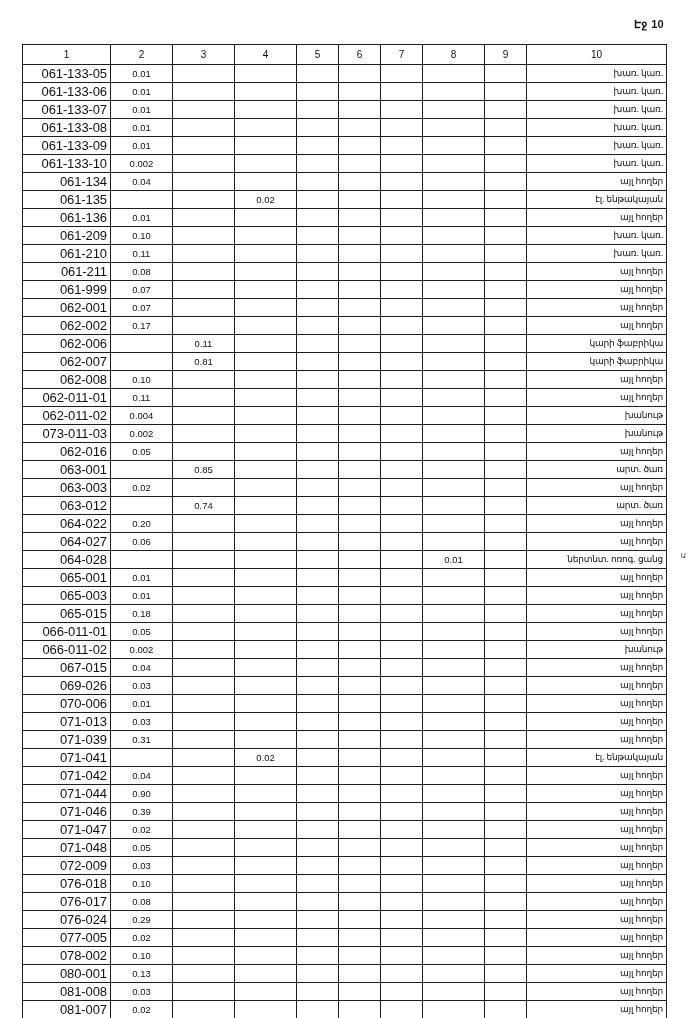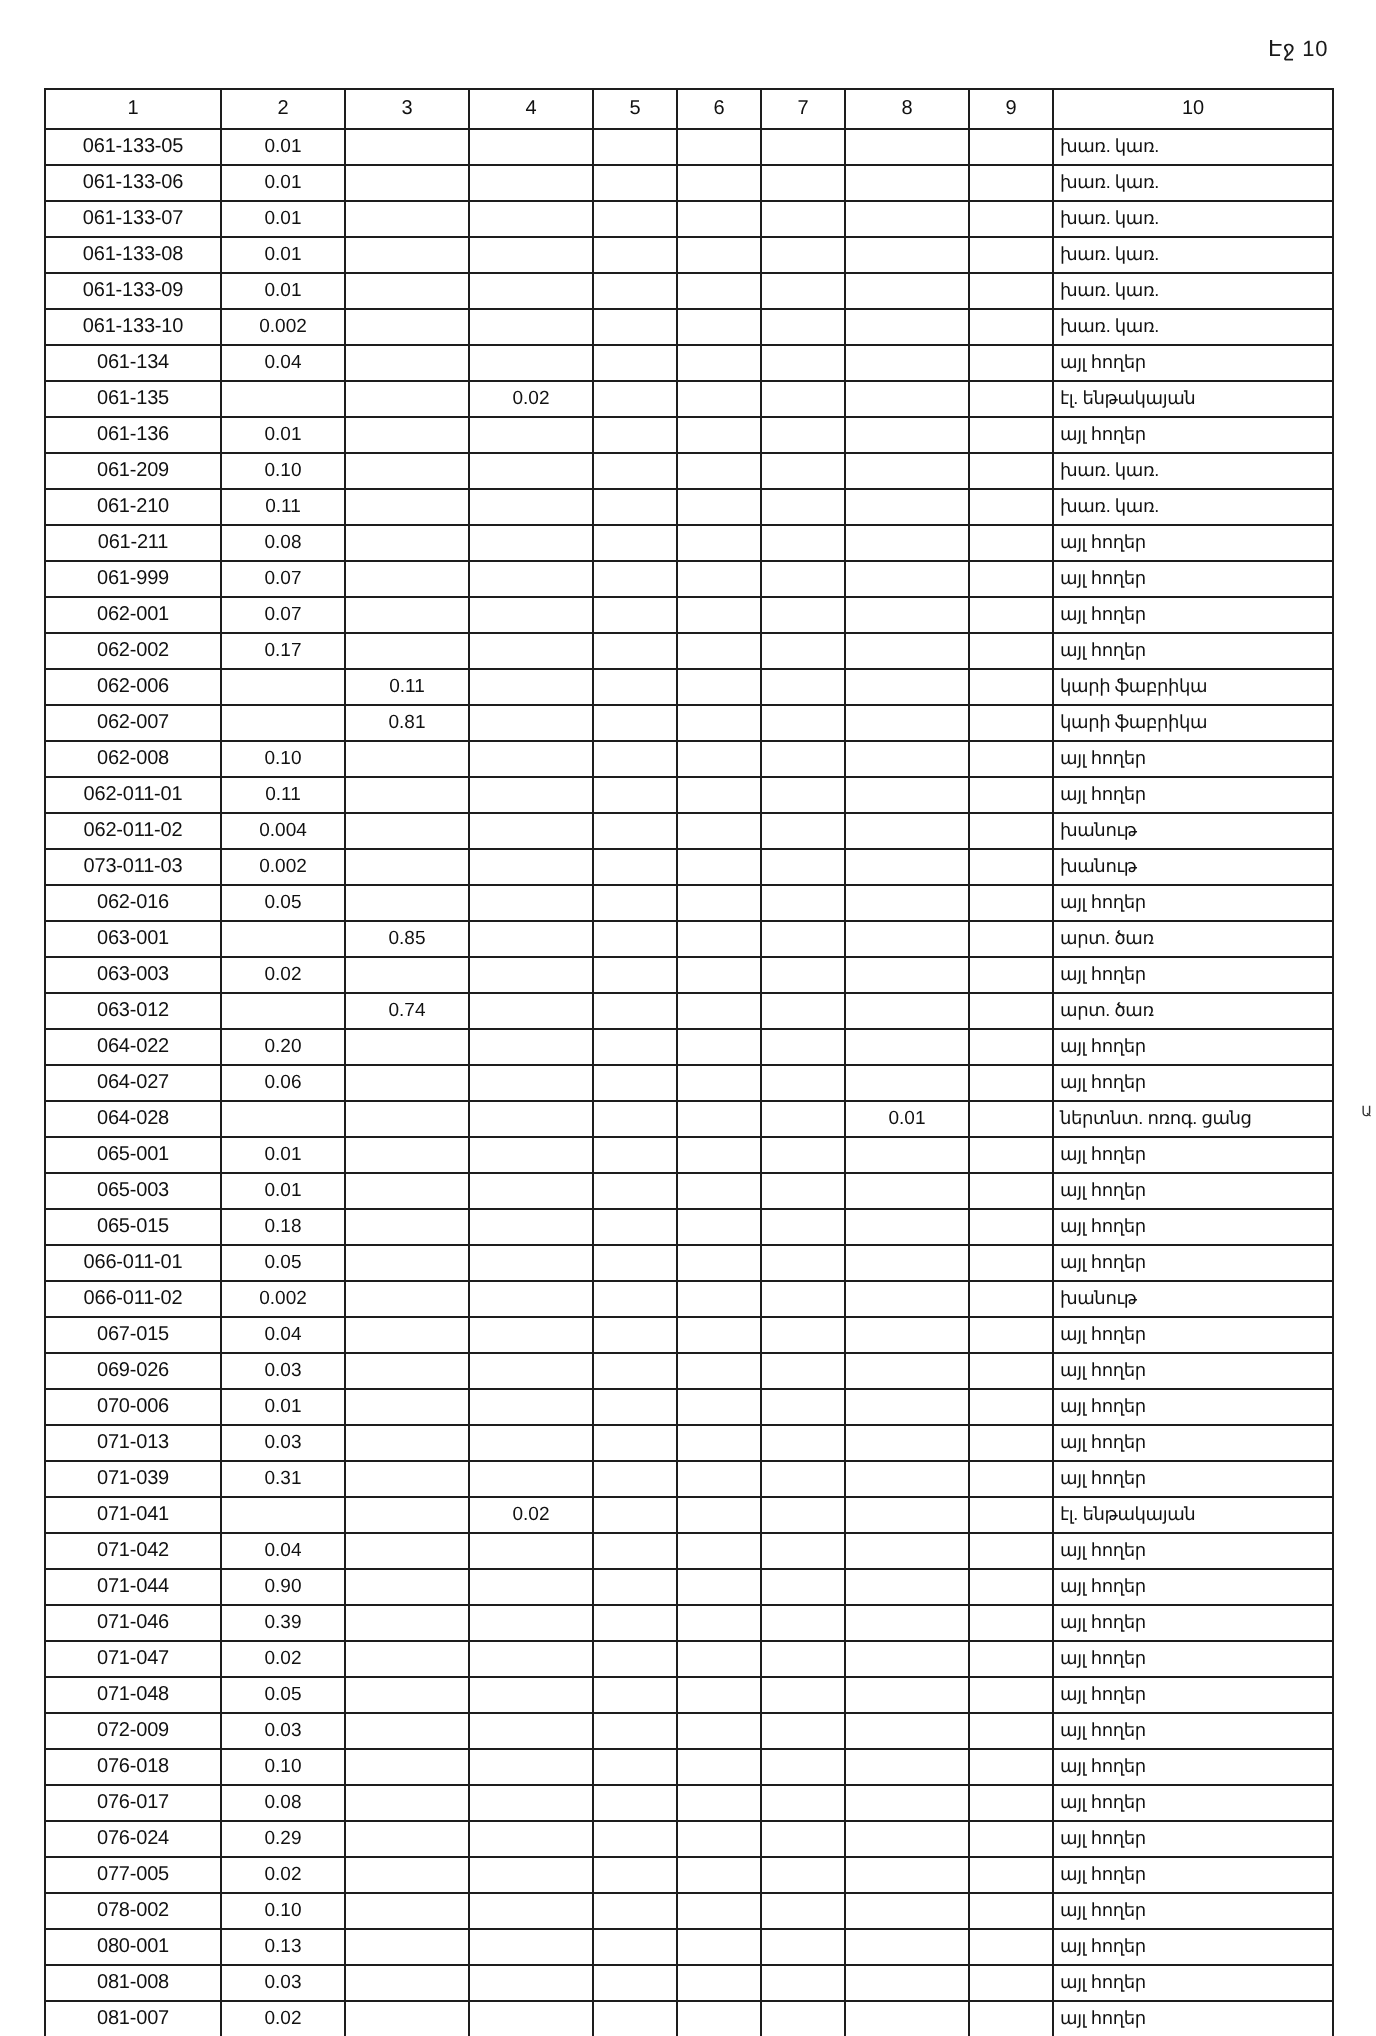--- a/index.html
+++ b/index.html
@@ -19,21 +19,21 @@
     position: relative;
     width: 688px;
     height: 1018px;
     box-sizing: border-box;
   }
   .page-header {
     position: absolute;
     top: 18px;
     right: 24px;
     font-size: 11px;
-    font-weight: normal;
+    font-weight: bold;
     letter-spacing: 0.3px;
     color: #1a1a1a;
   }
   .table-wrap {
     position: absolute;
     top: 44px;
     left: 22px;
     width: 644px;
   }
   table.data {
@@ -62,30 +62,30 @@
     white-space: nowrap;
   }
   table.data thead th {
     text-align: center;
     font-weight: normal;
     font-size: 10px;
     height: 19px;
     line-height: 19px;
   }
   td.code {
-    text-align: center;
-    font-size: 10px;
+    text-align: right;
+    font-size: 13px;
     letter-spacing: -0.1px;
   }
   td.num {
     text-align: center;
     font-size: 9.5px;
   }
   td.note {
-    text-align: left;
+    text-align: right;
     font-size: 9px;
     letter-spacing: -0.2px;
   }
   .tail-mark {
     position: absolute;
     right: 2px;
     top: 552px;
     font-size: 7px;
     color: #333;
   }

